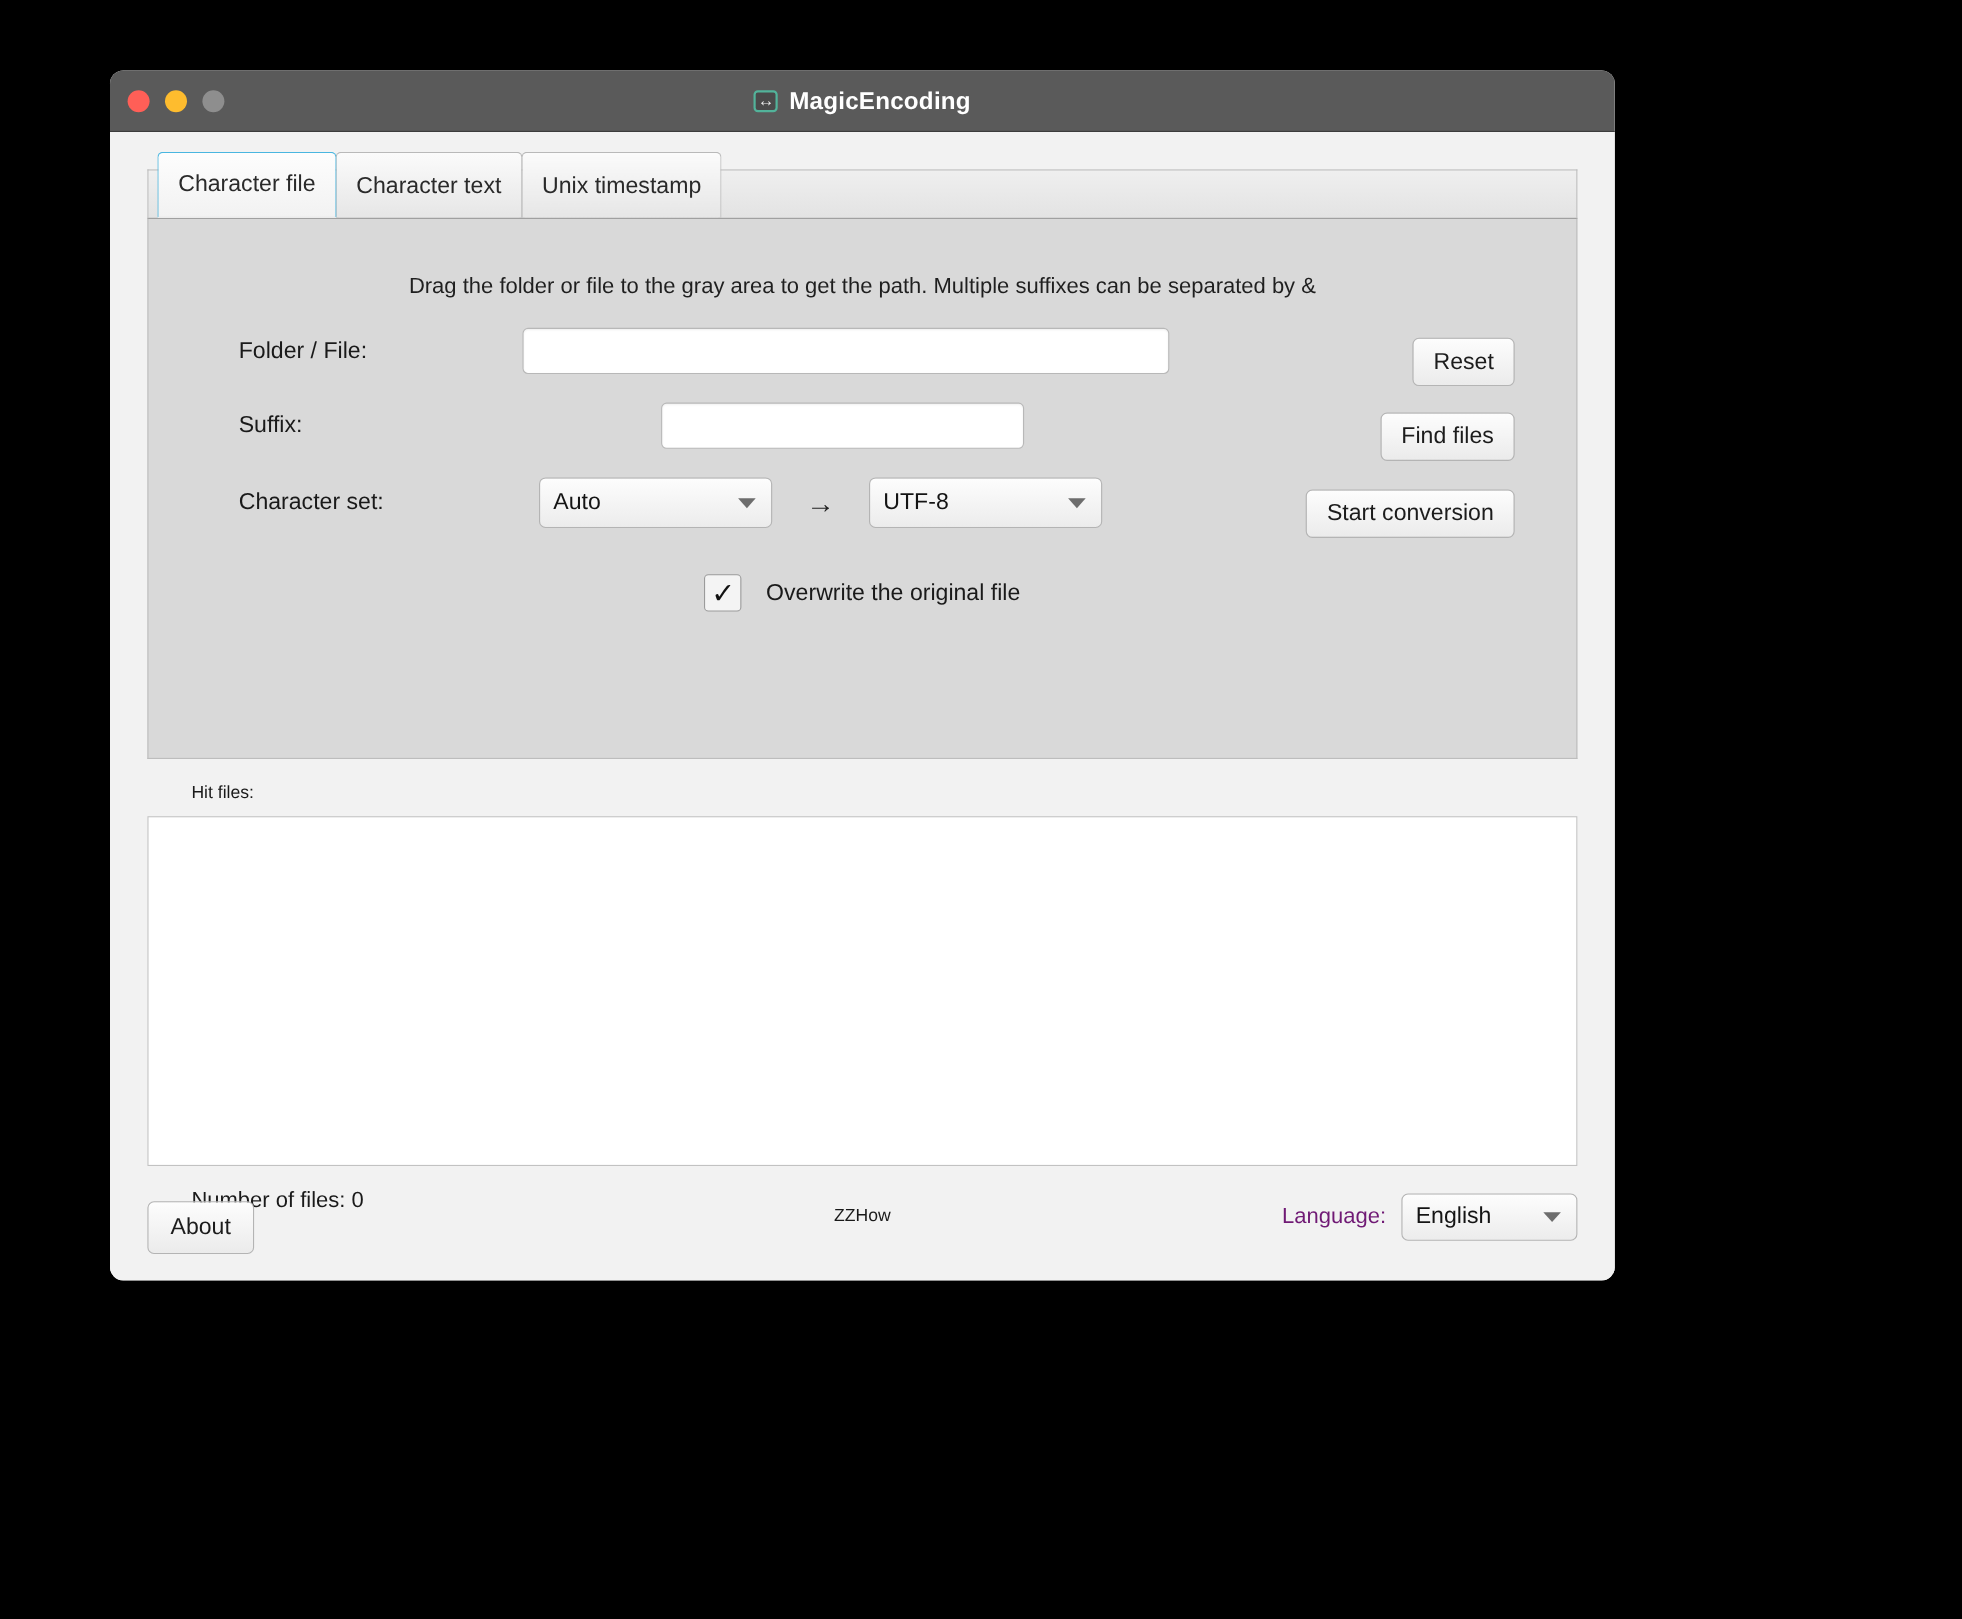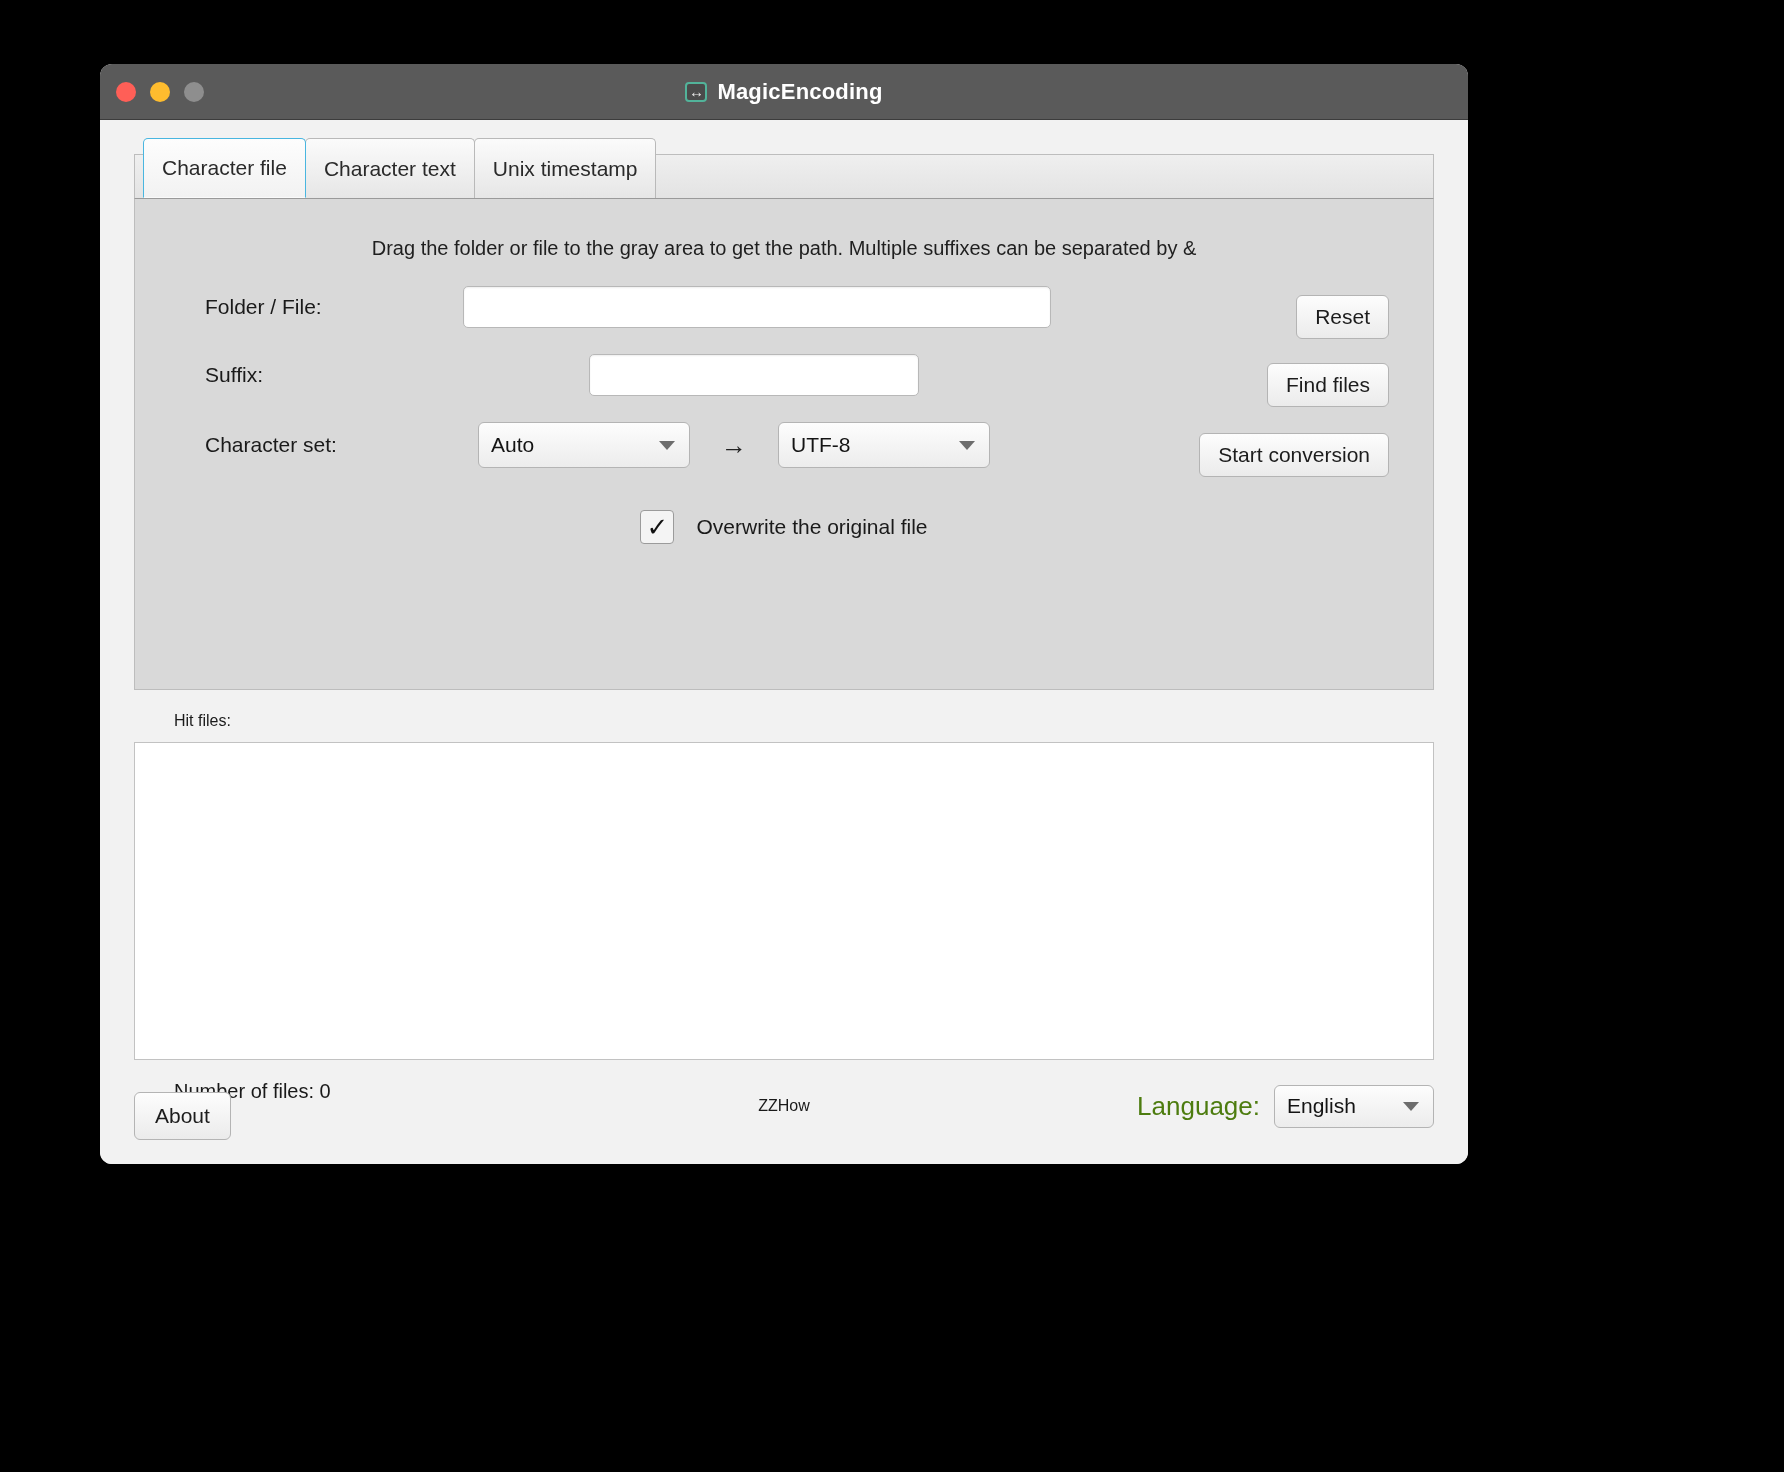--- a/index.html
+++ b/index.html
@@ -98,21 +98,21 @@
     border-bottom: 1px solid #fafafa;
     position: relative;
     z-index: 3;
   }
 
   
   #panel {
     background: #d9d9d9;
     border: 1px solid #bdbdbd;
     border-top: 1px solid #9a9a9a;
-    padding: 4px;
+    padding: 16px;
     height: 492px;
     position: relative;
   }
 
   #hint {
     text-align: center;
     font-size: 20px;
     color: #1f1f1f;
     padding-top: 34px;
   }
@@ -246,21 +246,21 @@
     text-align: center;
     font-size: 16px;
     color: #1a1a1a;
   }
   #lang-wrap {
     margin-left: auto;
     display: flex; align-items: center; gap: 14px;
     position: relative;
     z-index: 2;
   }
-  #lang-label { font-size: 26px; color: #4d7c0f; }
+  #lang-label { font-size: 20px; color: #701a75; }
   #lang-select { min-width: 160px; height: 43px; }
 </style>
 </head>
 <body>
 
 <div id="app-window">
 
   <div id="titlebar">
     <div class="traffic-lights">
       <div class="light red"></div>

